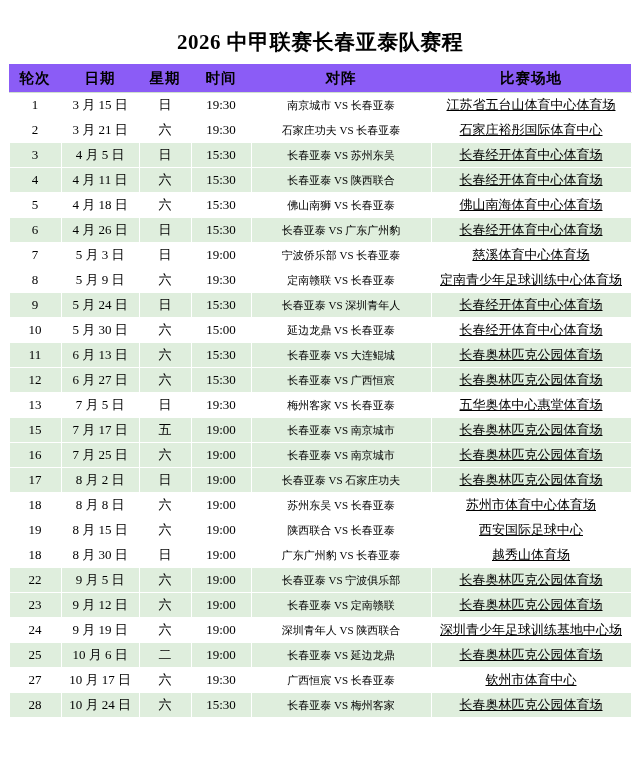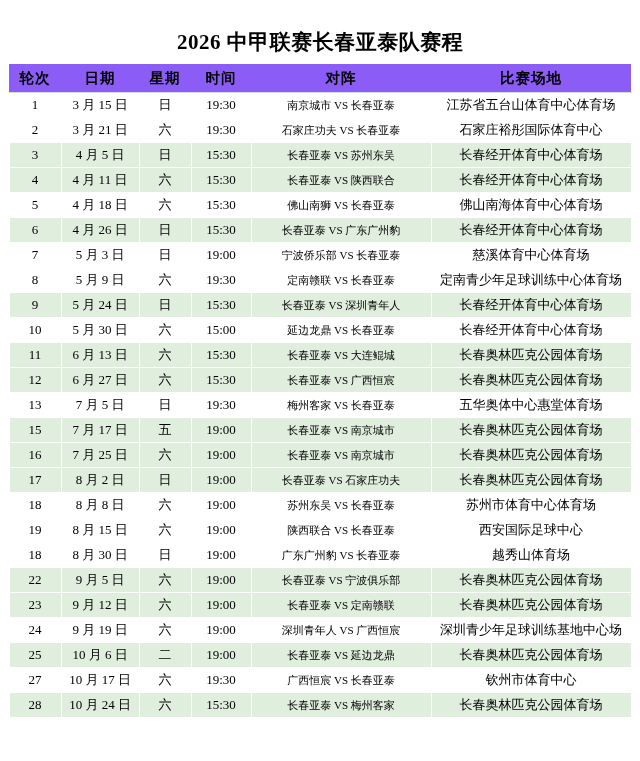--- a/index.html
+++ b/index.html
@@ -59,21 +59,21 @@
     border-bottom: 1px solid #cfe0cf;
     font-weight: bold;
     font-size: 14.5px;
     height: 26px;
     letter-spacing: 1px;
   }
   tbody tr.alt-light td { background: #ffffff; }
   tbody tr.alt-green td { background: #dfeedd; }
   td.num { font-family: "Liberation Serif", "DejaVu Serif", serif; font-size: 13px; }
   td.match { font-size: 11px; }
-  td.venue { font-size: 13px; }
+  td.venue { font-size: 13px; text-decoration: underline; }
 </style>
 </head>
 <body>
 
 <div id="page">
   <div class="title">2026 中甲联赛长春亚泰队赛程</div>
   <table>
     <colgroup>
       <col class="c-round">
       <col class="c-date">
@@ -259,21 +259,21 @@
           <td class="num">六</td>
           <td class="num">19:00</td>
           <td class="match">长春亚泰 VS 定南赣联</td>
           <td class="venue">长春奥林匹克公园体育场</td>
         </tr>
         <tr class="alt-light">
           <td class="num">24</td>
           <td class="num">9 月 19 日</td>
           <td class="num">六</td>
           <td class="num">19:00</td>
-          <td class="match">深圳青年人 VS 广西恒宸</td>
+          <td class="match">深圳青年人 VS 陕西联合</td>
           <td class="venue">深圳青少年足球训练基地中心场</td>
         </tr>
         <tr class="alt-green">
           <td class="num">25</td>
           <td class="num">10 月 6 日</td>
           <td class="num">二</td>
           <td class="num">19:00</td>
           <td class="match">长春亚泰 VS 延边龙鼎</td>
           <td class="venue">长春奥林匹克公园体育场</td>
         </tr>

